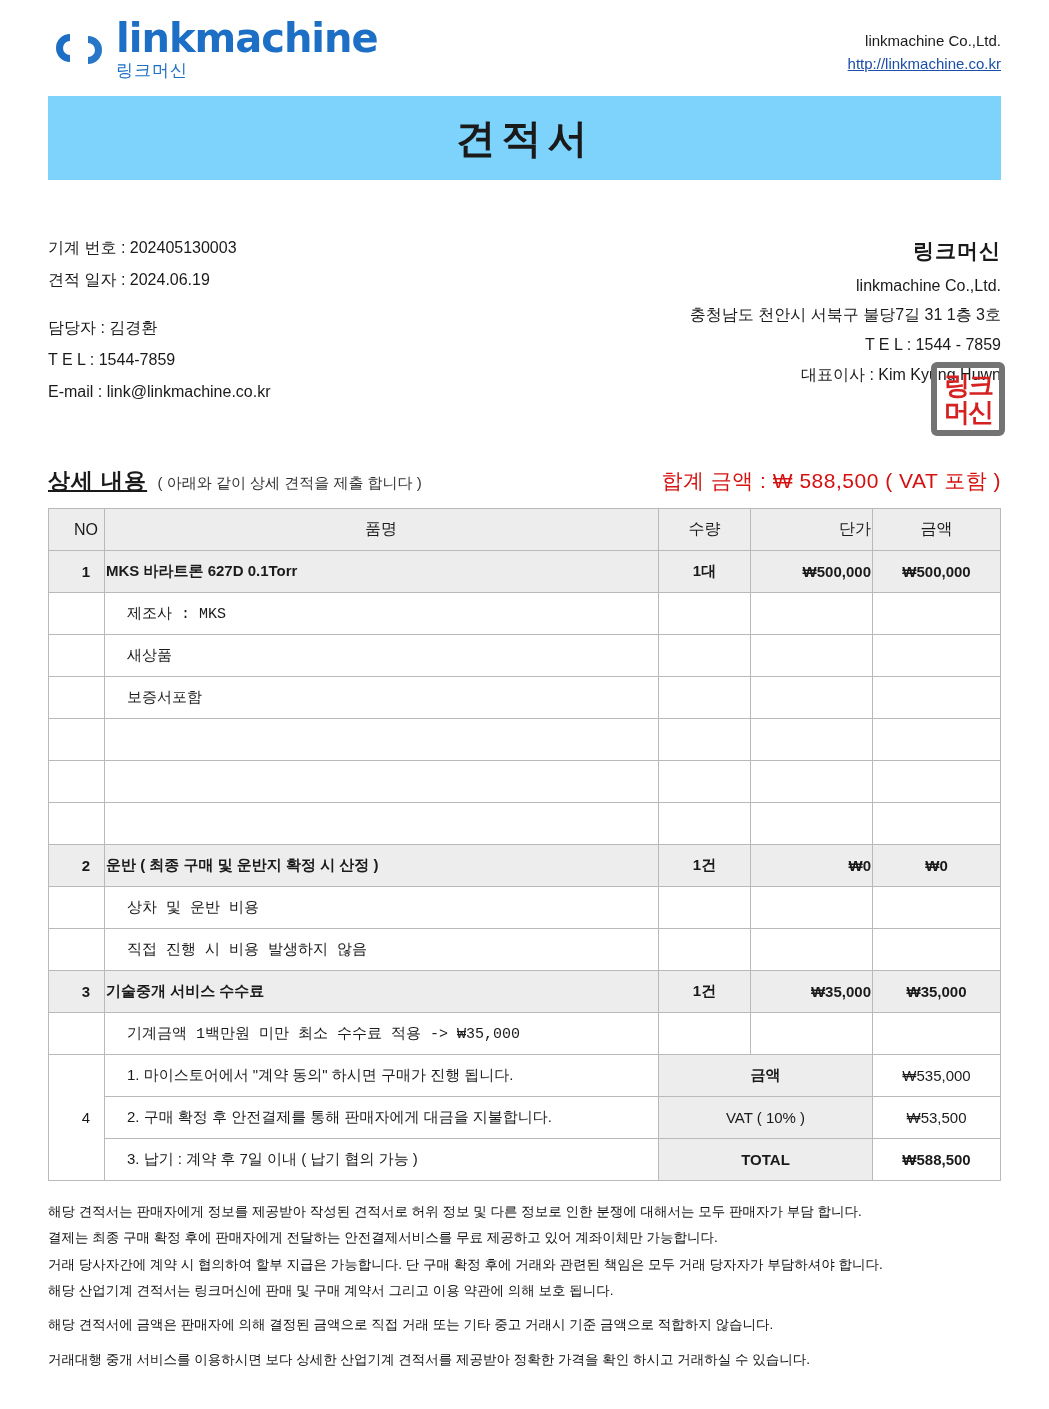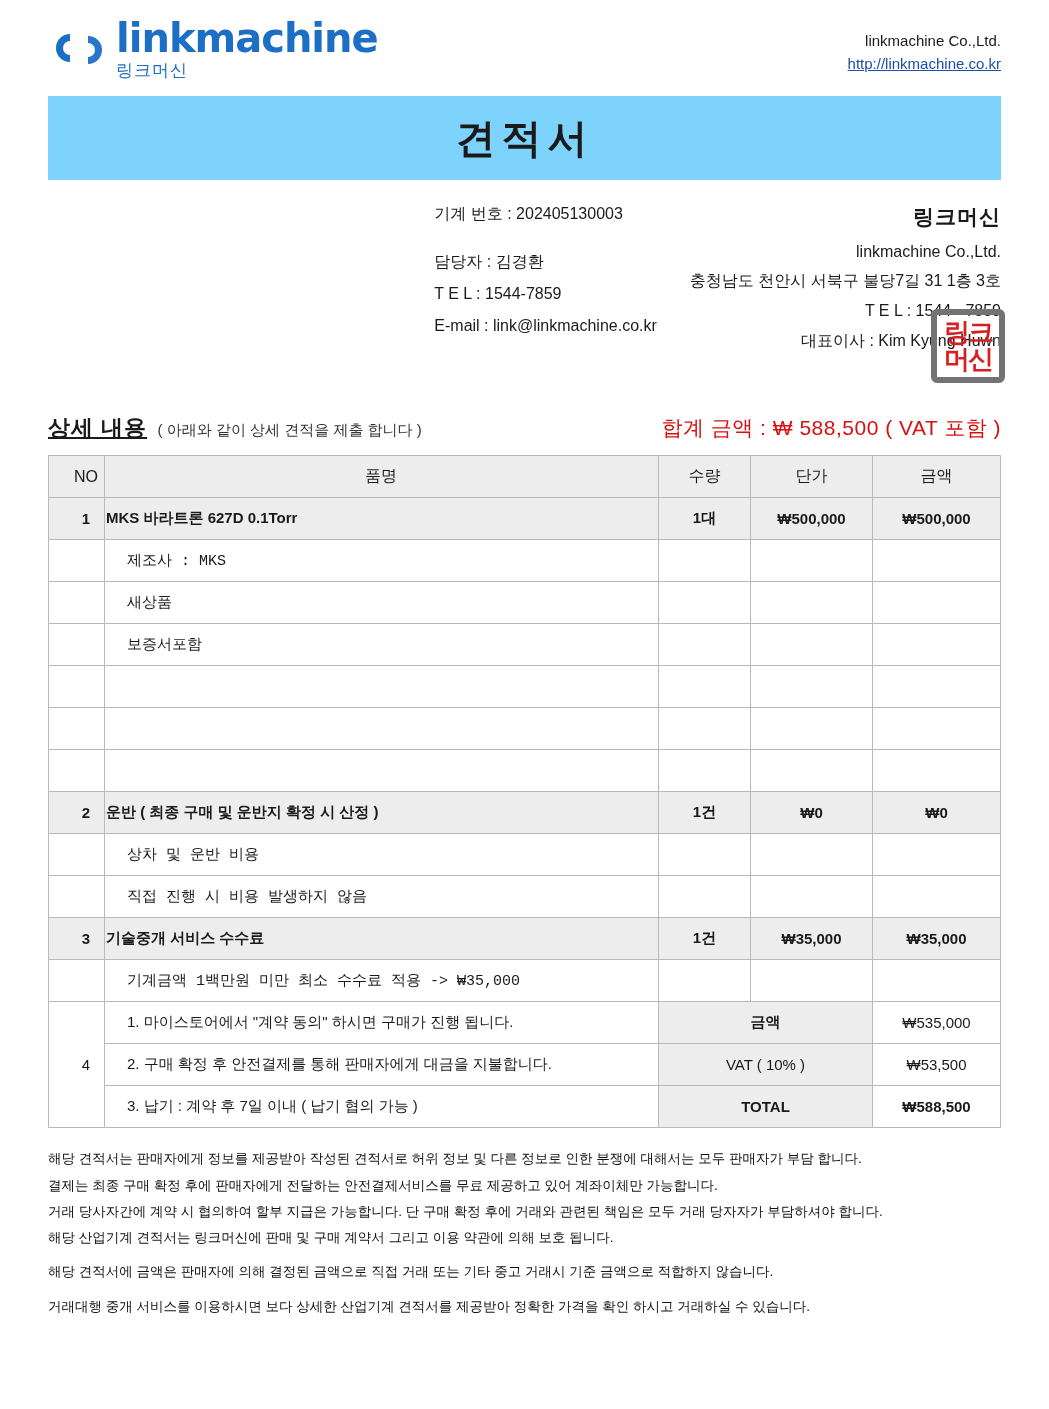--- a/index.html
+++ b/index.html
@@ -29,21 +29,21 @@
     background: #7dd3fc;
     height: 84px;
     display: flex;
     align-items: center;
     justify-content: center;
     margin-top: 6px;
   }
   .title-band h1 { margin: 0; font-size: 40px; font-weight: 700; letter-spacing: 6px; }
 
   
-  .meta { display: flex; justify-content: flex-end; margin-top: 18px; gap: 33px; }
+  .meta { display: flex; justify-content: space-between; margin-top: 52px; }
   .meta-left { font-size: 16px; line-height: 2.0; }
   .meta-left .gap { height: 16px; }
   .meta-right { text-align: right; font-size: 16px; line-height: 1.85; position: relative; }
   .meta-right .company { font-size: 21px; font-weight: 700; letter-spacing: 1px; }
   .stamp {
     position: absolute;
     right: -4px;
     bottom: -28px;
     width: 74px; height: 74px;
     border: 6px solid #737373;
@@ -66,21 +66,21 @@
 
   
   table.items { width: 100%; border-collapse: collapse; margin-top: 12px; font-size: 15px; }
   table.items th, table.items td { border: 1px solid #b9b9b9; }
   table.items thead th {
     background: #ededed; height: 42px; font-weight: 400; font-size: 16px;
   }
   .col-no { width: 56px; text-align: center; padding-left: 20px; }
   .col-name { text-align: left; }
   .col-qty { width: 92px; text-align: center; }
-  .col-price { width: 122px; text-align: center; }
+  .col-price { width: 122px; text-align: right; }
   .col-amt { width: 128px; text-align: center; }
   table.items tbody td { height: 42px; }
   .row-head td { background: #ededed; font-weight: 700; }
   .row-head td.col-name { font-weight: 700; }
   .sub td.col-name { padding-left: 22px; font-family: Liberation Mono, monospace; }
   .blank td { height: 42px; }
   .note-cell { text-align: left; padding-left: 22px; }
   .sum-label { text-align: center; font-weight: 700; background: #ededed; }
   .sum-label.plain { font-weight: 400; }
   .sum-value { text-align: center; }
@@ -116,20 +116,21 @@
     </div>
   </div>
 
   <div class="title-band">
     <h1>견적서</h1>
   </div>
 
   <div class="meta">
     <div class="meta-left">
       <div>기계 번호 : 202405130003</div>
+      <div>견적 일자 : 2024.06.19</div>
       <div class="gap"></div>
       <div>담당자 : 김경환</div>
       <div>T E L  : 1544-7859</div>
       <div>E-mail  : link@linkmachine.co.kr</div>
     </div>
     <div class="meta-right">
       <div class="company">링크머신</div>
       <div>linkmachine Co.,Ltd.</div>
       <div>충청남도 천안시 서북구 불당7길 31 1층 3호</div>
       <div>T E L : 1544 - 7859</div>

